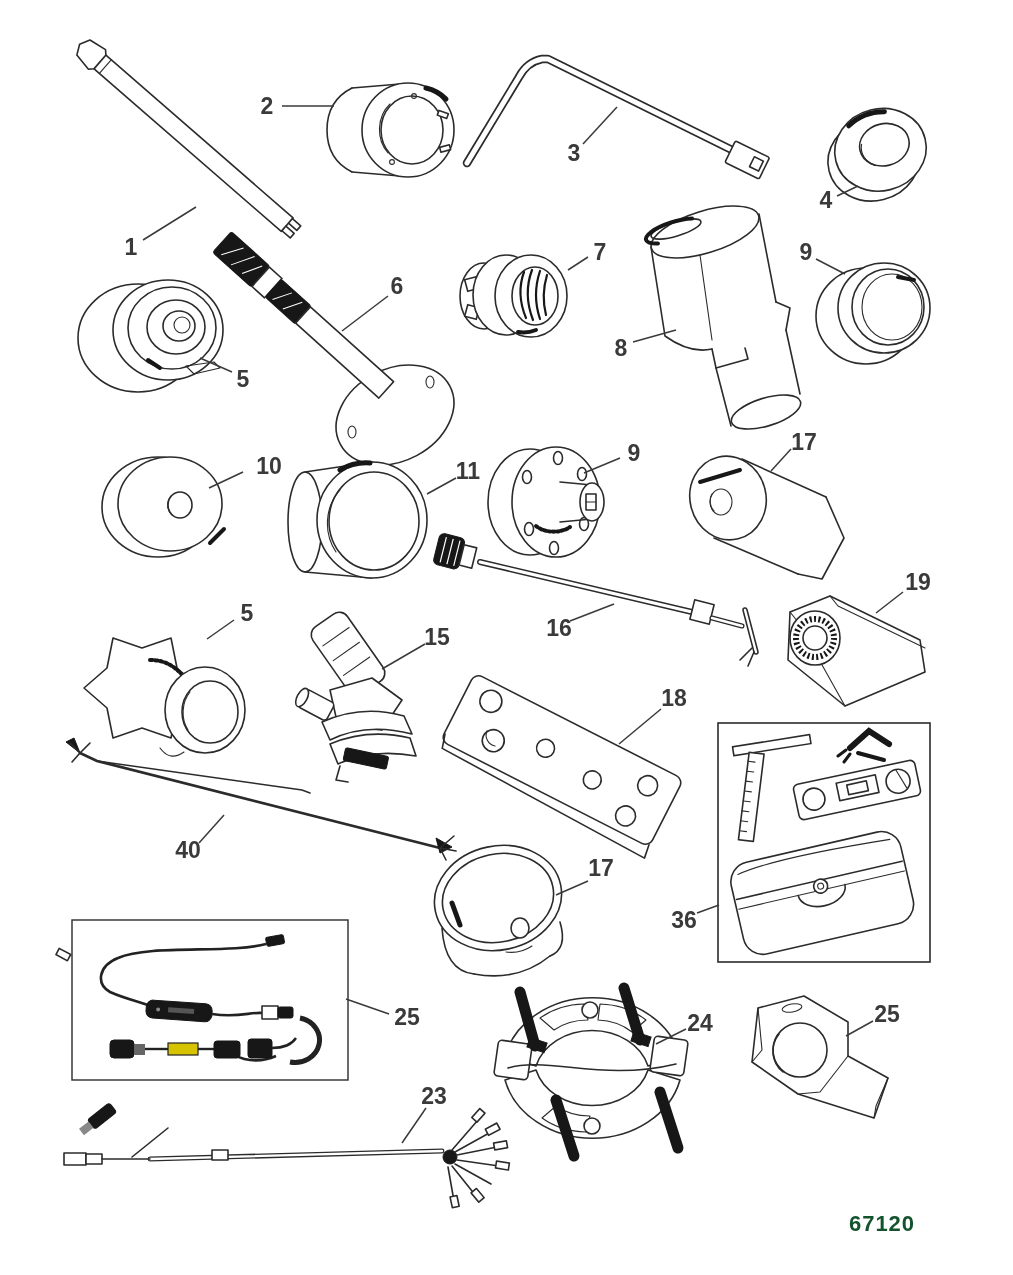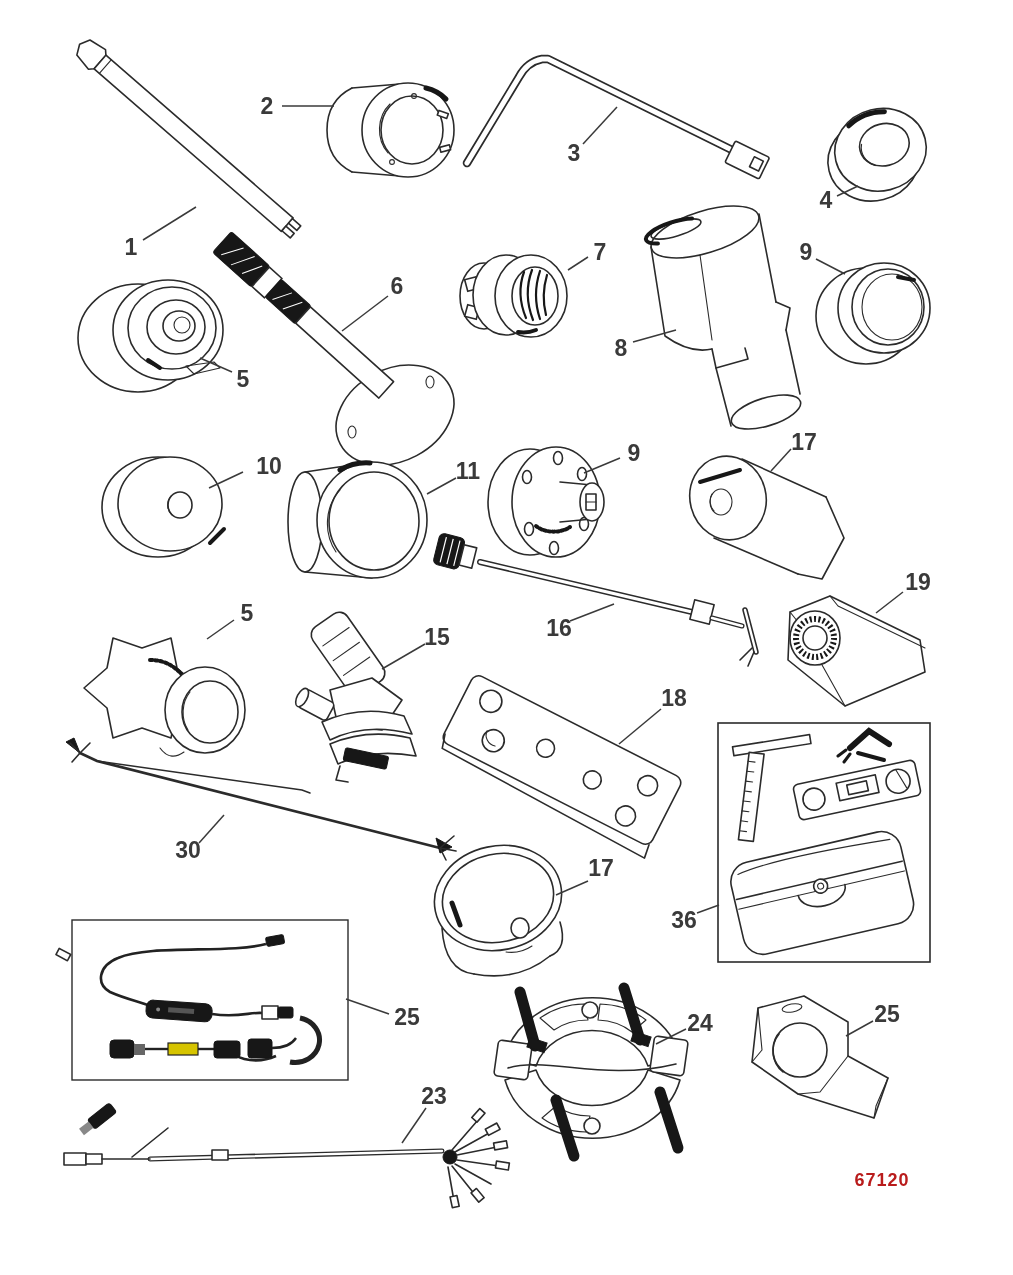--- a/index.html
+++ b/index.html
@@ -2,21 +2,21 @@
 <html><head>
 <meta charset="utf-8">
 <style>
   html,body{margin:0;padding:0;background:#fff;}
   .page{position:relative;width:1013px;height:1275px;background:#ffffff;
         font-family:"Liberation Sans",sans-serif;overflow:hidden;}
   .art{position:absolute;left:0;top:0;}
   .callout{position:absolute;transform:translate(-50%,-50%);
            font-weight:bold;font-size:23px;color:#3a3a3a;user-select:none;}
   .fig{position:absolute;transform:translate(-50%,-50%);
-       font-weight:bold;font-size:18px;color:#b91c1c;letter-spacing:1px;}
+       font-weight:bold;font-size:22px;color:#14532d;letter-spacing:1px;margin-top:44px;}
   
   .ln{stroke:#2b2b2b;stroke-width:1.6;fill:none;stroke-linecap:round;stroke-linejoin:round;}
   .w{fill:#ffffff;}
   .dk{fill:#171717;stroke:#171717;}
   .dkl{stroke:#171717;fill:none;stroke-linecap:round;}
   .thn{stroke-width:1.1;}
   .ldr{stroke:#3a3a3a;stroke-width:1.5;fill:none;}
 </style>
 </head>
 <body>
@@ -429,21 +429,21 @@
 <div class="callout" style="left:269px;top:466px">10</div>
 <div class="callout" style="left:468px;top:471px">11</div>
 <div class="callout" style="left:634px;top:453px">9</div>
 <div class="callout" style="left:804px;top:442px">17</div>
 <div class="callout" style="left:247px;top:613px">5</div>
 <div class="callout" style="left:437px;top:637px">15</div>
 <div class="callout" style="left:559px;top:628px">16</div>
 <div class="callout" style="left:601px;top:868px">17</div>
 <div class="callout" style="left:674px;top:698px">18</div>
 <div class="callout" style="left:918px;top:582px">19</div>
-<div class="callout" style="left:188px;top:850px">30</div>
+<div class="callout" style="left:188px;top:850px">40</div>
 <div class="callout" style="left:684px;top:920px">36</div>
 <div class="callout" style="left:407px;top:1017px">25</div>
 <div class="callout" style="left:434px;top:1096px">23</div>
 <div class="callout" style="left:700px;top:1023px">24</div>
 <div class="callout" style="left:887px;top:1014px">25</div>
 
 <div class="fig" style="left:882px;top:1180px">67120</div>
 
 </div>
 

